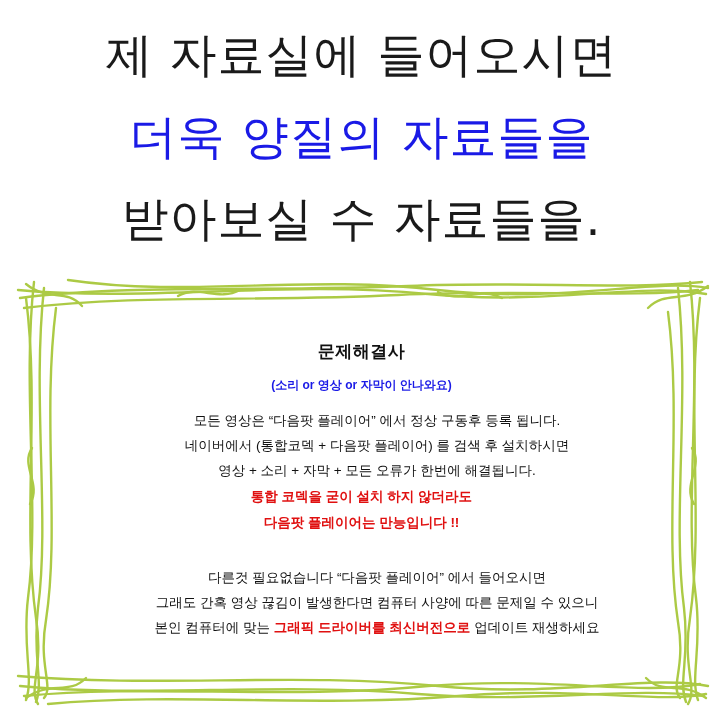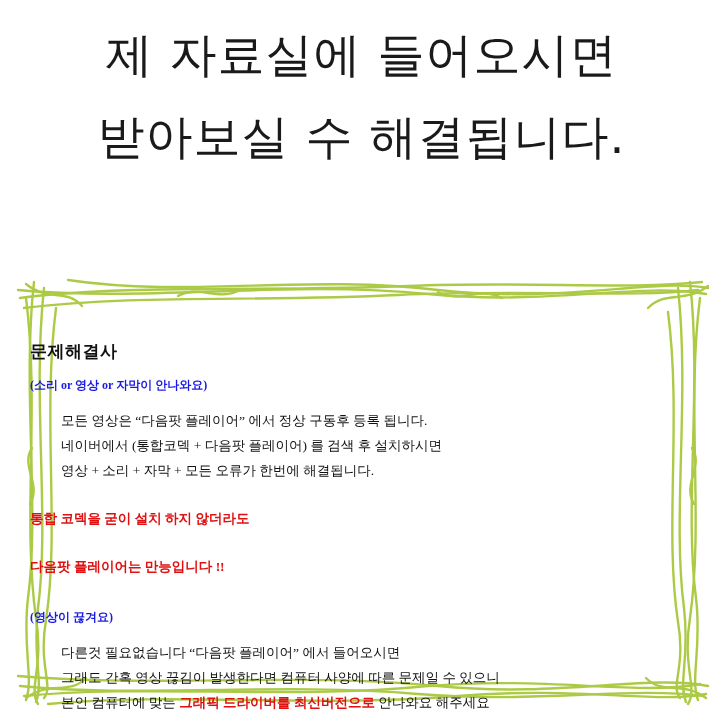--- a/index.html
+++ b/index.html
@@ -53,21 +53,22 @@
     width: 707px;
     height: 444px;
   }
 
   
   .content {
     position: absolute;
     left: 30px;
     top: 300px;
     width: 663px;
-    font-family: Liberation Serif, serif;
+    text-align: center;
+    font-family: Liberation Sans, sans-serif;
   }
   .content .title {
     font-size: 17px;
     font-weight: bold;
     color: #111111;
     margin: 40px 0 14px 0;
     letter-spacing: 0.5px;
   }
   .content .subhead {
     font-size: 12px;
@@ -80,38 +81,39 @@
     color: #111111;
     line-height: 25px;
     margin: 0;
     padding-left: 31px;
   }
   .content .warn {
     font-size: 13.5px;
     font-weight: bold;
     color: #e01010;
     line-height: 24px;
-    margin: 24px 0 0 0;
+    margin: 2px 0 0 0;
   }
   .content .gap {
     height: 30px;
   }
   .content .para .hl-red {
     color: #e01010;
     font-weight: bold;
   }
 </style>
 </head>
 <body>
 
 <div class="page">
 
   <div class="headline">
     <div class="line line1">제 자료실에 들어오시면</div>
-    <div class="line line3">받아보실 수 해결됩니다.</div>
+    <div class="line line2">더욱 양질의 자료들을</div>
+    <div class="line line3">받아보실 수 자료들을.</div>
   </div>
 
   <div class="frame">
     <svg viewBox="0 0 707 444" xmlns="http://www.w3.org/2000/svg" aria-hidden="true">
       <g fill="none" stroke="#a8c83c" stroke-width="2.4" stroke-linecap="round" stroke-linejoin="round" opacity="0.95">
 
         <path d="M12,30 C120,16 260,24 400,18 C520,13 620,22 694,14"></path>
         <path d="M16,40 C130,26 250,34 390,27 C515,21 625,30 690,22"></path>
         <path d="M10,22 C140,34 280,12 420,26 C540,38 630,14 698,26"></path>
         <path d="M60,12 C180,30 300,6 430,22 C560,36 640,10 700,20"></path>
@@ -149,19 +151,18 @@
 
     <div class="subhead">(소리 or 영상 or 자막이 안나와요)</div>
     <p class="para">모든 영상은 “다음팟 플레이어” 에서 정상 구동후 등록 됩니다.</p>
     <p class="para">네이버에서 (통합코덱 + 다음팟 플레이어) 를 검색 후 설치하시면</p>
     <p class="para">영상 + 소리 + 자막 + 모든 오류가 한번에 해결됩니다.</p>
     <p class="warn">통합 코덱을 굳이 설치 하지 않더라도</p>
     <p class="warn">다음팟 플레이어는 만능입니다 !!</p>
 
     <div class="gap"></div>
 
-    <div class="subhead">(영상이 끊겨요)</div>
     <p class="para">다른것 필요없습니다  “다음팟 플레이어” 에서 들어오시면</p>
     <p class="para">그래도 간혹 영상 끊김이 발생한다면 컴퓨터 사양에 따른 문제일 수 있으니</p>
-    <p class="para"><span>본인 컴퓨터에 맞는 </span><span class="hl-red">그래픽 드라이버를 최신버전으로</span><span> 안나와요 해주세요</span></p>
+    <p class="para"><span>본인 컴퓨터에 맞는 </span><span class="hl-red">그래픽 드라이버를 최신버전으로</span><span> 업데이트 재생하세요</span></p>
   </div>
 
 </div>
 
 </body></html>

